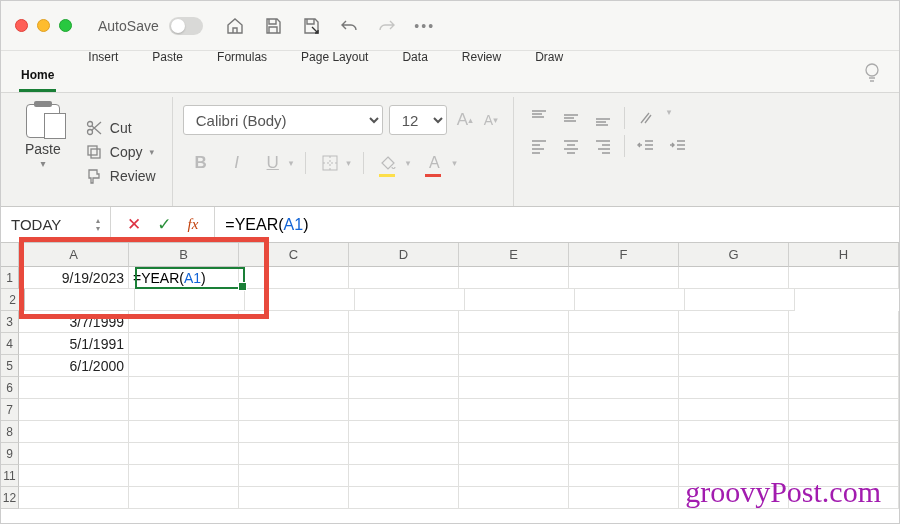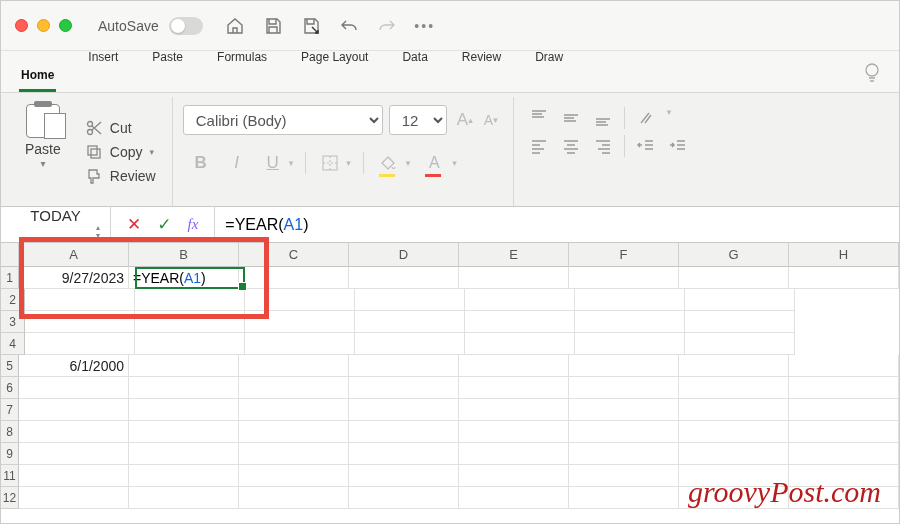--- a/index.html
+++ b/index.html
@@ -48,24 +48,24 @@
   .fb.u { text-decoration: underline; }
   .divider-v { width:1px; height:22px; background:#d5d5d3; }
   .color-a { position:relative; color:#bbb; }
   .color-a .bar { position:absolute; height:3px; width:16px; bottom:-2px; left:3px; }
 
   .align-top, .align-bottom { display:flex; gap:10px; color:#999; margin-bottom:6px; }
   .ab { width:22px; height:22px; display:flex; align-items:center; justify-content:center; }
 
   
   .fbar { height: 36px; display:flex; align-items:center; border-bottom:1px solid #c9c9c7; background:#fff; }
-  .namebox { width:110px; height:100%; border-right:1px solid #d5d5d3; display:flex; align-items:center; padding:0 10px; font-size:15px; color:#333;flex-direction:column; }
+  .namebox { width:110px; height:100%; border-right:1px solid #d5d5d3; display:flex; align-items:center; padding:0 10px; font-size:15px; color:#333; }
   .stepper { display:flex; flex-direction:column; margin-left:auto; color:#888; font-size:8px; line-height:8px; }
   .fb-btns { display:flex; align-items:center; gap:16px; padding: 0 16px; border-right:1px solid #d5d5d3; height:100%; }
-  .fx { font-style:italic; font-family: Georgia, serif; color:#8b5cf6; font-size:15px; }
+  .fx { font-style:italic; font-family: Georgia, serif; color:#c2410c; font-size:15px; }
   .formula-input { flex:1; padding:0 10px; font-size:16px; color:#222; }
   .formula-input .fn { color:#000; }
   .formula-input .ref { color:#1264d6; }
 
   
   .grid { position:relative; }
   .col-headers { display:flex; height:24px; }
   .corner { width:24px; border-right:1px solid #d0d0ce; border-bottom:1px solid #c5c5c3; background:#f1f1ef; }
   .ch { flex:0 0 110px; border-right:1px solid #d0d0ce; border-bottom:1px solid #c5c5c3; background:#f1f1ef; text-align:center; font-size:13px; color:#555; line-height:24px; }
   .rows { }
@@ -74,21 +74,21 @@
   .cell { flex:0 0 110px; border-right:1px solid #e0e0de; border-bottom:1px solid #e0e0de; padding: 0 4px; font-size:14px; text-align:right; line-height:22px; color:#222; }
   .cell.left { text-align:left; }
 
   
   .active-cell { position:absolute; border:2px solid #1a7f37; pointer-events:none; }
   .active-cell::after { content:''; position:absolute; right:-4px; bottom:-4px; width:7px; height:7px; background:#1a7f37; border:1px solid #fff; }
 
   
   .highlight { position:absolute; border:5px solid #e8493c; pointer-events:none; }
 
-  .watermark { position:absolute; right:18px; bottom:14px; font-family: Georgia, 'Times New Roman', serif; font-style:italic; font-size:30px; color:#b91c1c; }
+  .watermark { position:absolute; right:18px; bottom:14px; font-family: Georgia, 'Times New Roman', serif; font-size:30px; color:#a21caf; }
 
   svg { display:block; }
 </style>
 </head>
 <body>
 
 <div class="titlebar">
   <div class="traffic">
     <div class="dot red"></div>
     <div class="dot yellow"></div>
@@ -306,51 +306,53 @@
     <div class="ch">C</div>
     <div class="ch">D</div>
     <div class="ch">E</div>
     <div class="ch">F</div>
     <div class="ch">G</div>
     <div class="ch">H</div>
   </div>
   <div class="rows" id="rows-container">
       <div class="row">
         <div class="rh">1</div>
-        <div class="cell">9/27/2023</div>
+        <div class="cell">9/19/2023</div>
         <div class="cell left"><span style="color:#000">=YEAR(</span><span style="color:#1264d6">A1</span><span style="color:#000">)</span></div>
         <div class="cell"></div>
         <div class="cell"></div>
         <div class="cell"></div>
         <div class="cell"></div>
         <div class="cell"></div>
         <div class="cell"></div>
       </div>
       <div class="row">
         <div class="rh">2</div>
         <div class="cell"></div>
         <div class="cell"></div>
         <div class="cell"></div>
         <div class="cell"></div>
         <div class="cell"></div>
         <div class="cell"></div>
         <div class="cell"></div>
       </div>
       <div class="row">
         <div class="rh">3</div>
+        <div class="cell">3/7/1999</div>
         <div class="cell"></div>
         <div class="cell"></div>
         <div class="cell"></div>
         <div class="cell"></div>
         <div class="cell"></div>
         <div class="cell"></div>
         <div class="cell"></div>
       </div>
       <div class="row">
         <div class="rh">4</div>
+        <div class="cell">5/1/1991</div>
         <div class="cell"></div>
         <div class="cell"></div>
         <div class="cell"></div>
         <div class="cell"></div>
         <div class="cell"></div>
         <div class="cell"></div>
         <div class="cell"></div>
       </div>
       <div class="row">
         <div class="rh">5</div>

